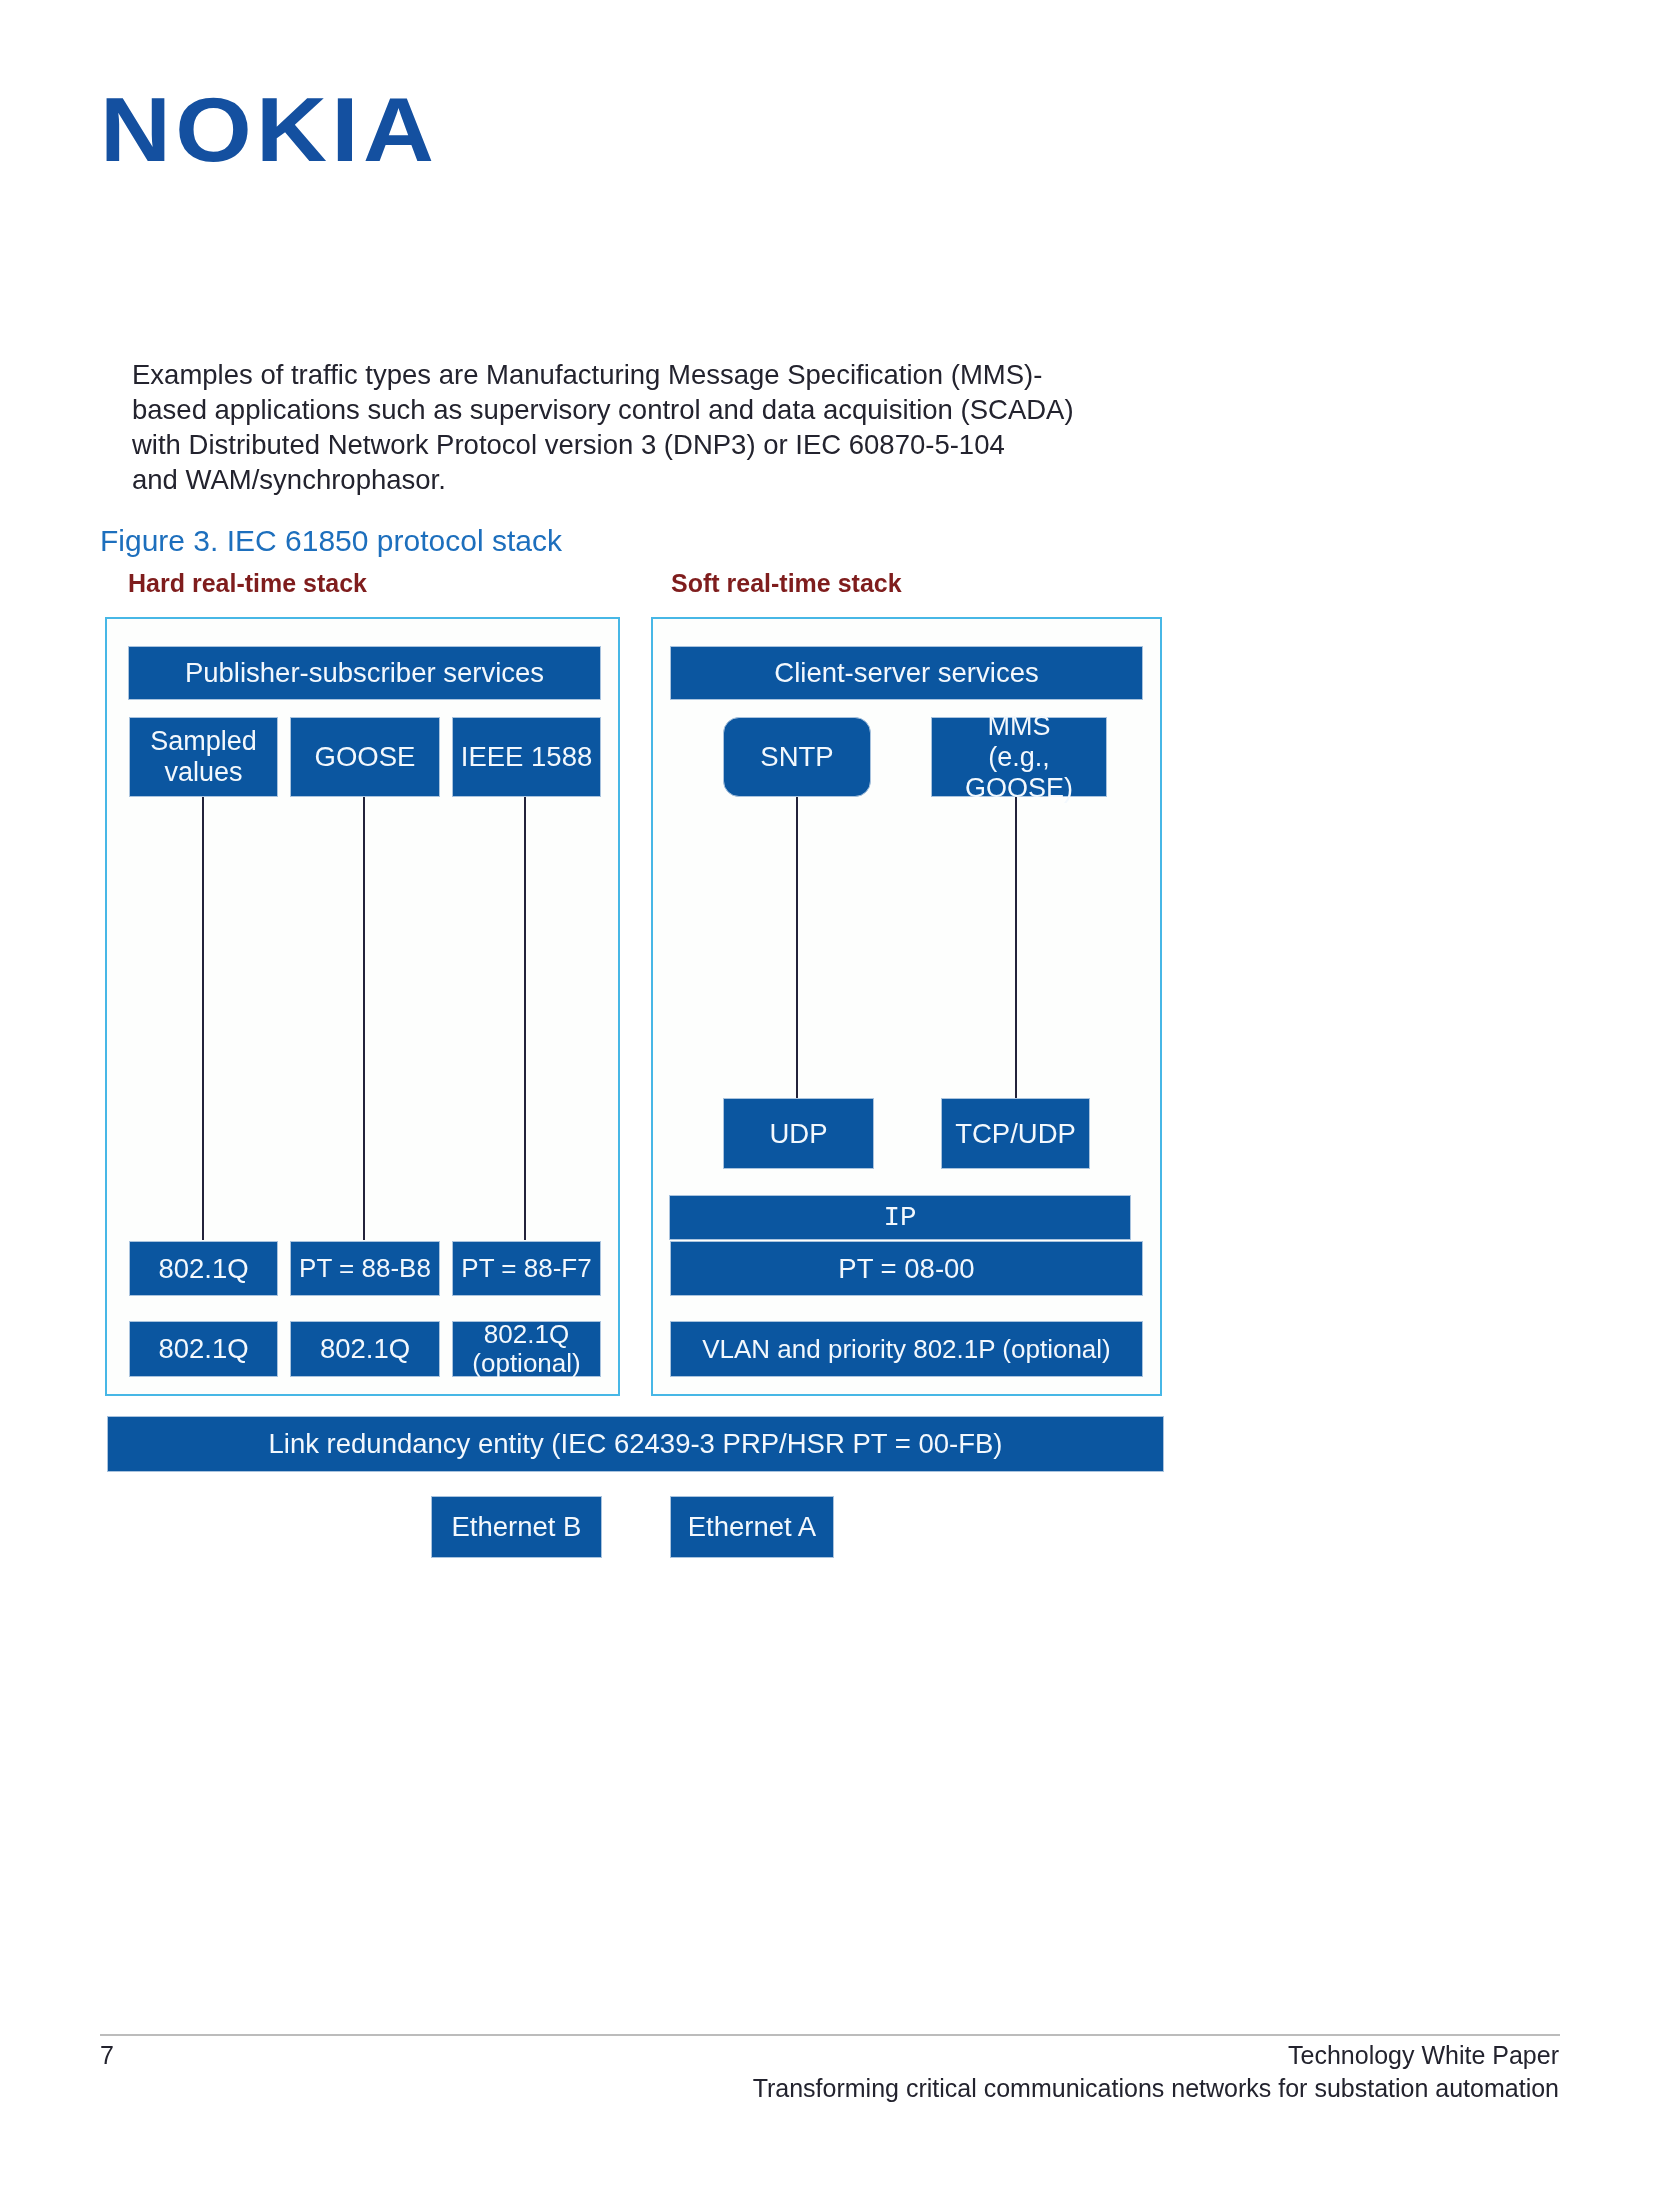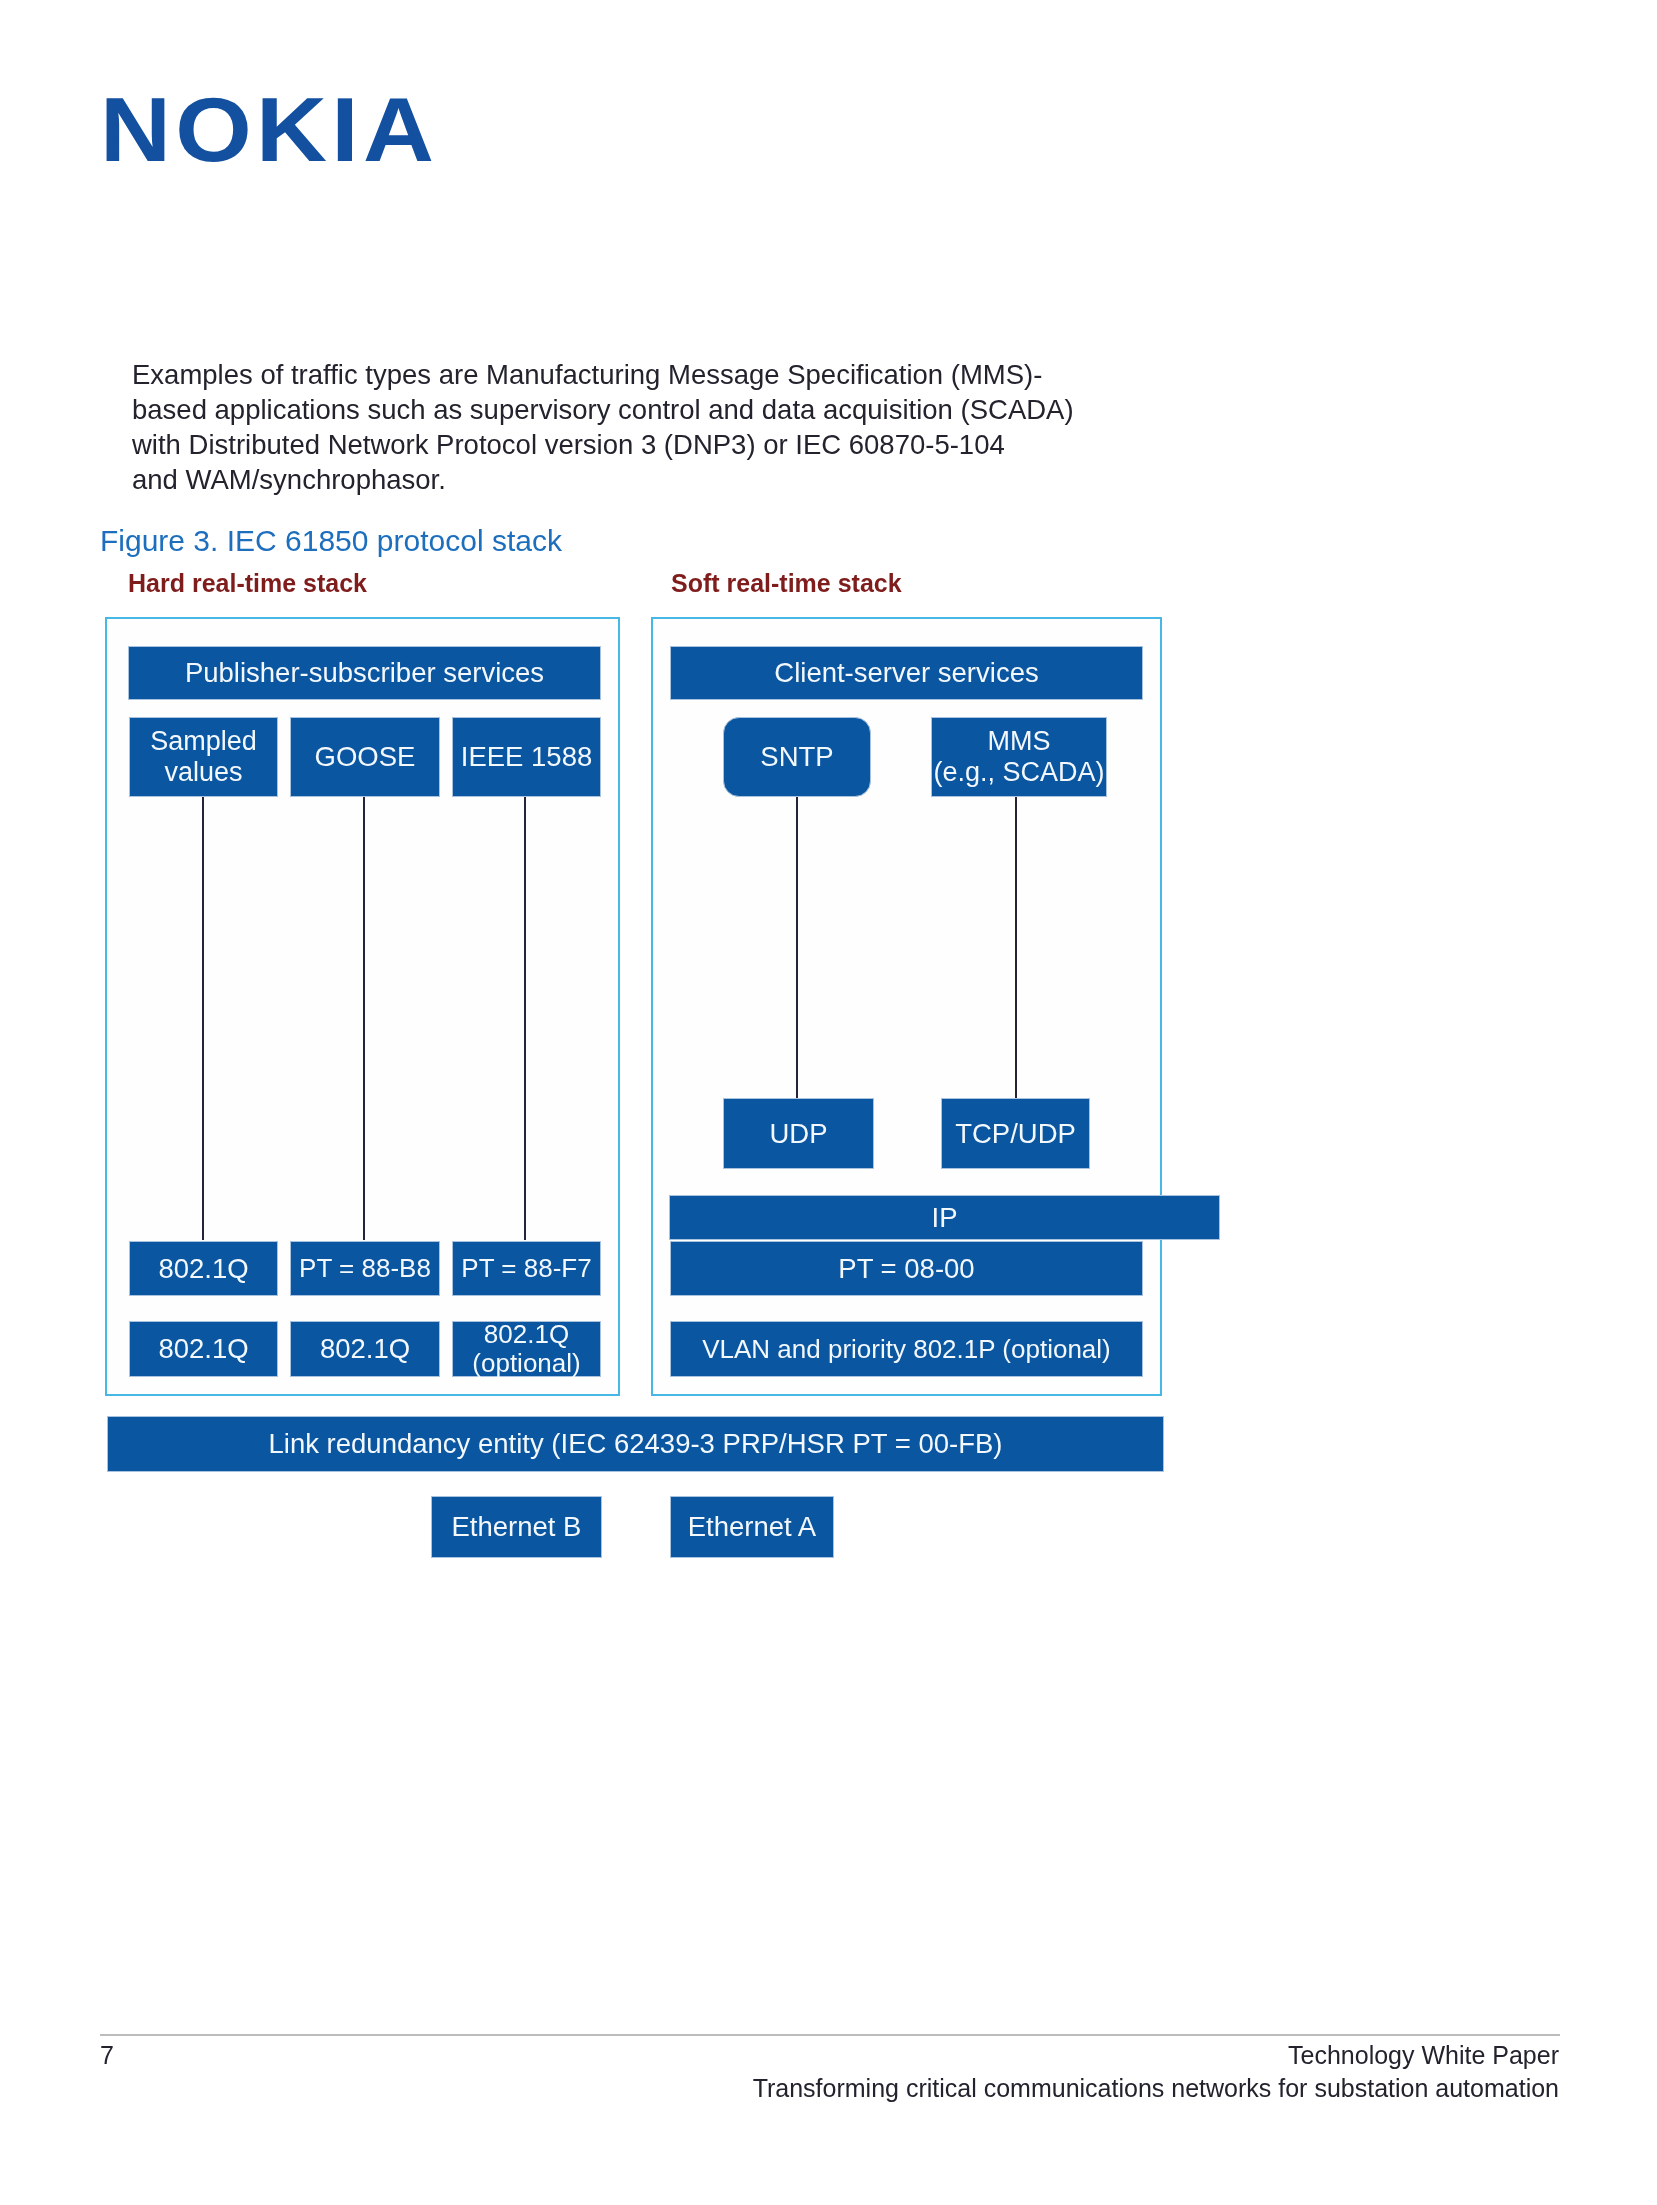--- a/index.html
+++ b/index.html
@@ -74,26 +74,26 @@
 <div class="abs bx xsmall" style="left:452px;top:1241px;width:149px;height:55px;">PT = 88-F7</div>
 
 <div class="abs bx" style="left:129px;top:1321px;width:149px;height:56px;">802.1Q</div>
 <div class="abs bx" style="left:290px;top:1321px;width:150px;height:56px;">802.1Q</div>
 <div class="abs bx xsmall" style="left:452px;top:1321px;width:149px;height:56px;line-height:29px;">802.1Q
 (optional)</div>
 
 <div class="abs bx" style="left:670px;top:646px;width:473px;height:54px;">Client-server services</div>
 <div class="abs bx" style="left:723px;top:717px;width:148px;height:80px;border-radius:16px;">SNTP</div>
 <div class="abs bx small" style="left:931px;top:717px;width:176px;height:80px;">MMS
-(e.g., SCADA)</div>
+(e.g., GOOSE)</div>
 
 <div class="abs bx" style="left:723px;top:1098px;width:151px;height:71px;">UDP</div>
 <div class="abs bx" style="left:941px;top:1098px;width:149px;height:71px;">TCP/UDP</div>
 
-<div class="abs bx" style="left:669px;top:1195px;width:551px;height:45px;">IP</div>
+<div class="abs bx" style="left:669px;top:1195px;width:462px;height:45px;font-family:Liberation Mono, monospace;">IP</div>
 <div class="abs bx" style="left:670px;top:1241px;width:473px;height:55px;">PT = 08-00</div>
 <div class="abs bx xsmall" style="left:670px;top:1321px;width:473px;height:56px;">VLAN and priority 802.1P (optional)</div>
 
 <div class="abs bx" style="left:107px;top:1416px;width:1057px;height:56px;">Link redundancy entity (IEC 62439-3 PRP/HSR PT = 00-FB)</div>
 
 <div class="abs bx" style="left:431px;top:1496px;width:171px;height:62px;">Ethernet B</div>
 <div class="abs bx" style="left:670px;top:1496px;width:164px;height:62px;">Ethernet A</div>
 
 <div class="abs footer-rule"></div>
 <div class="abs footer-num">7</div>

